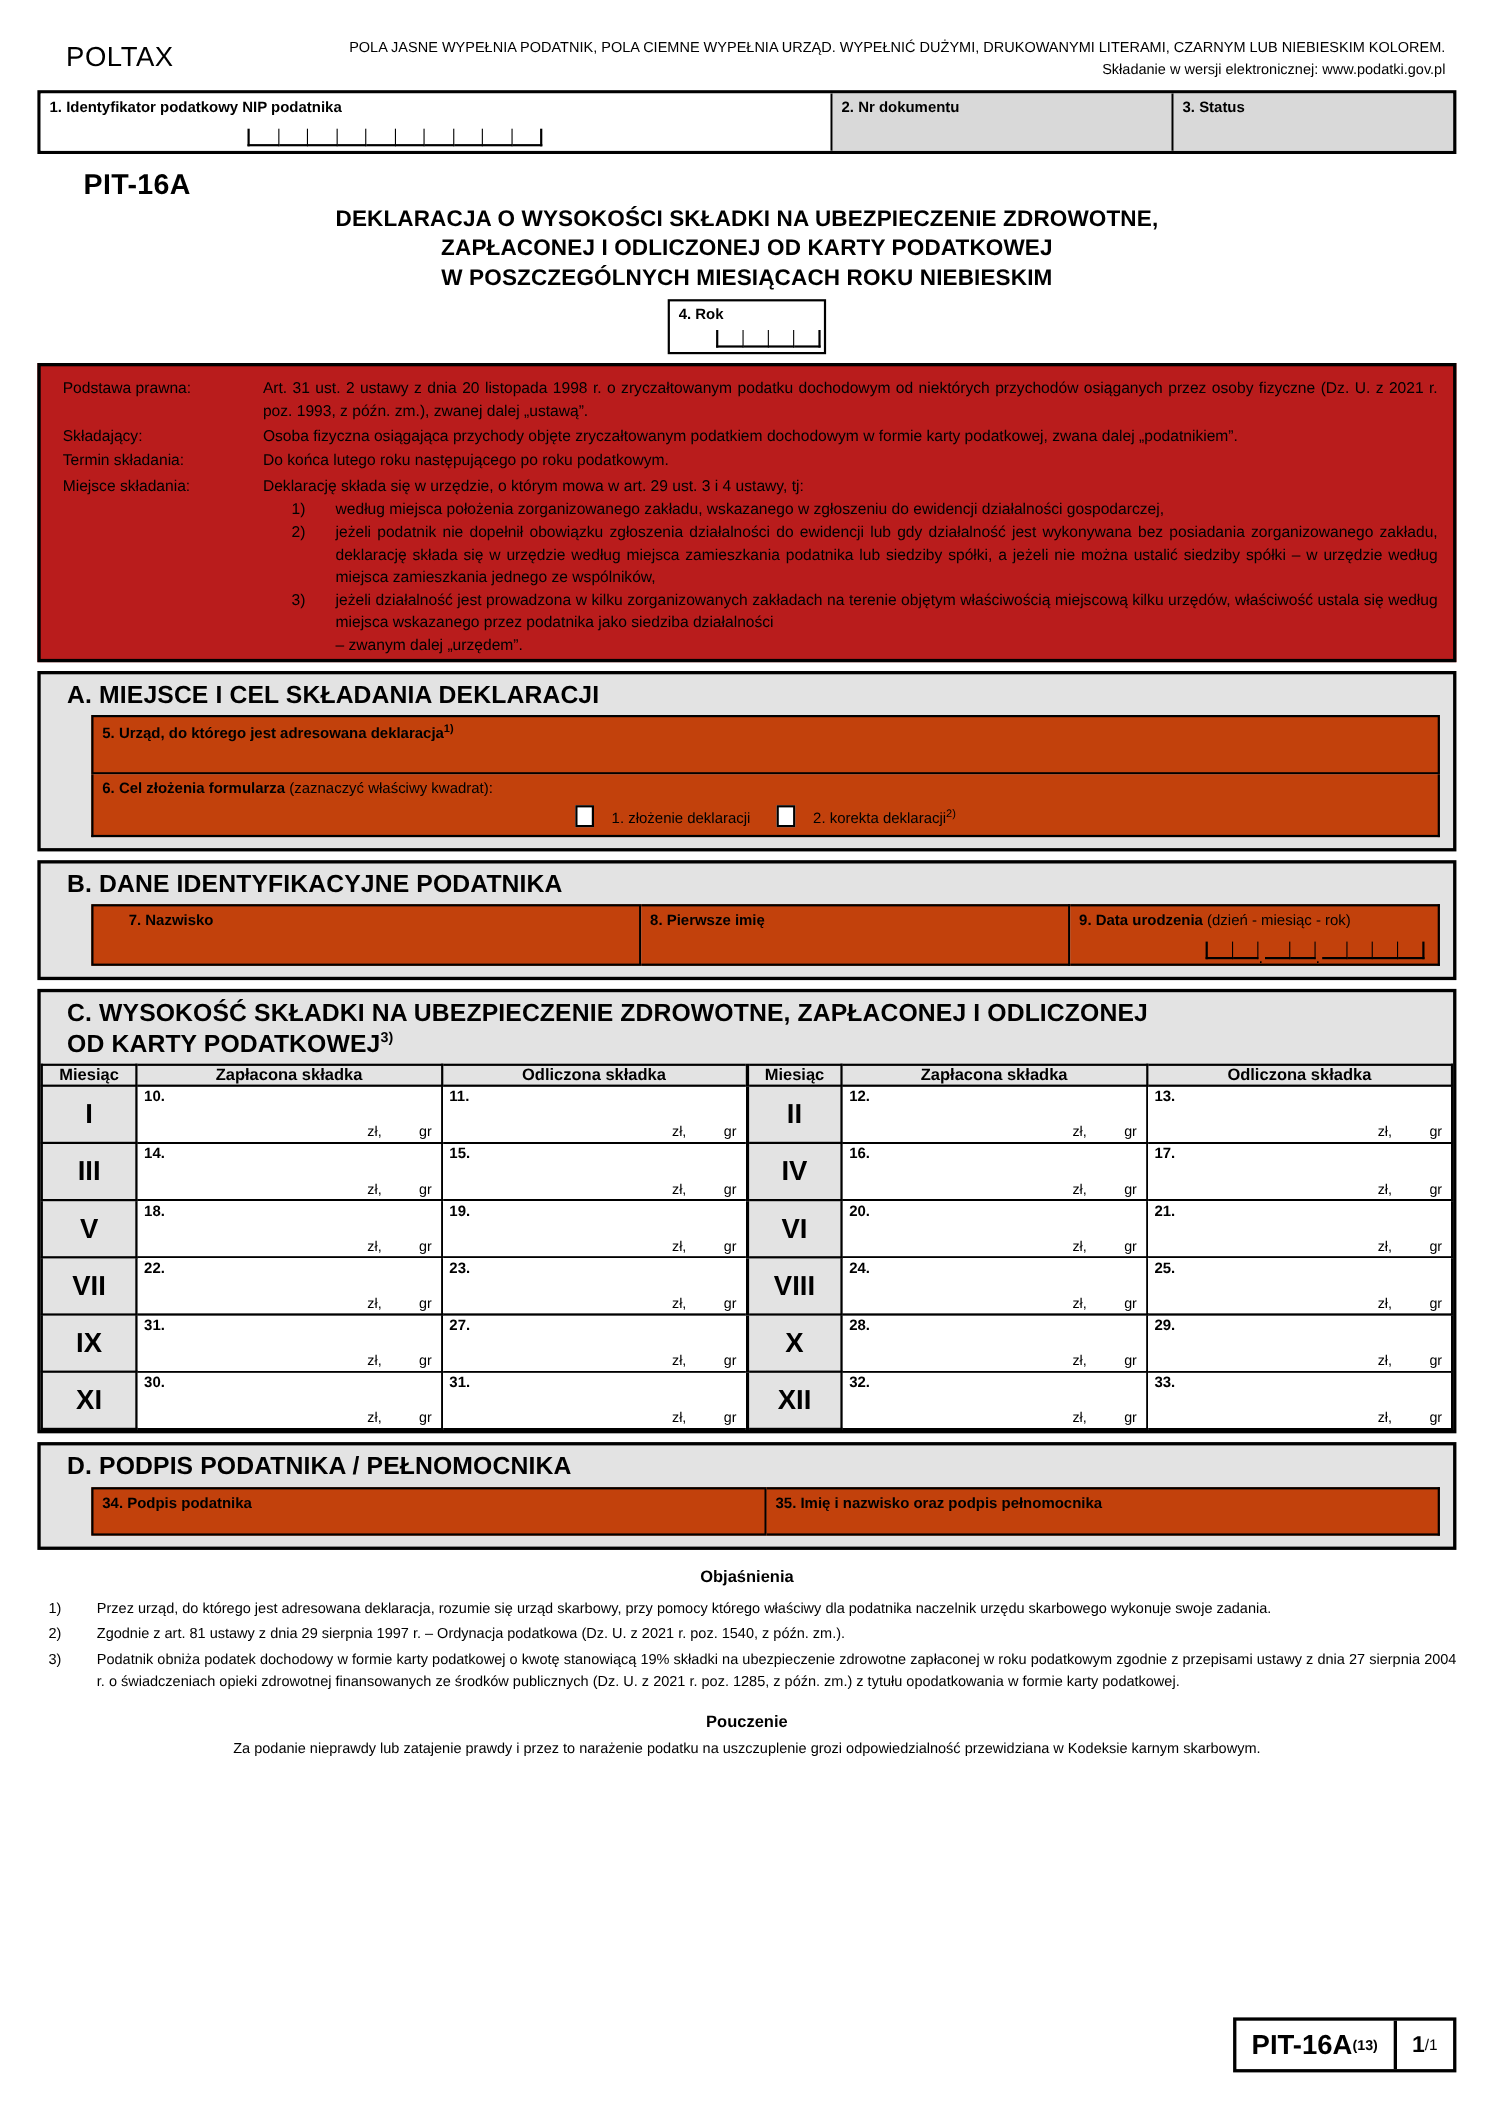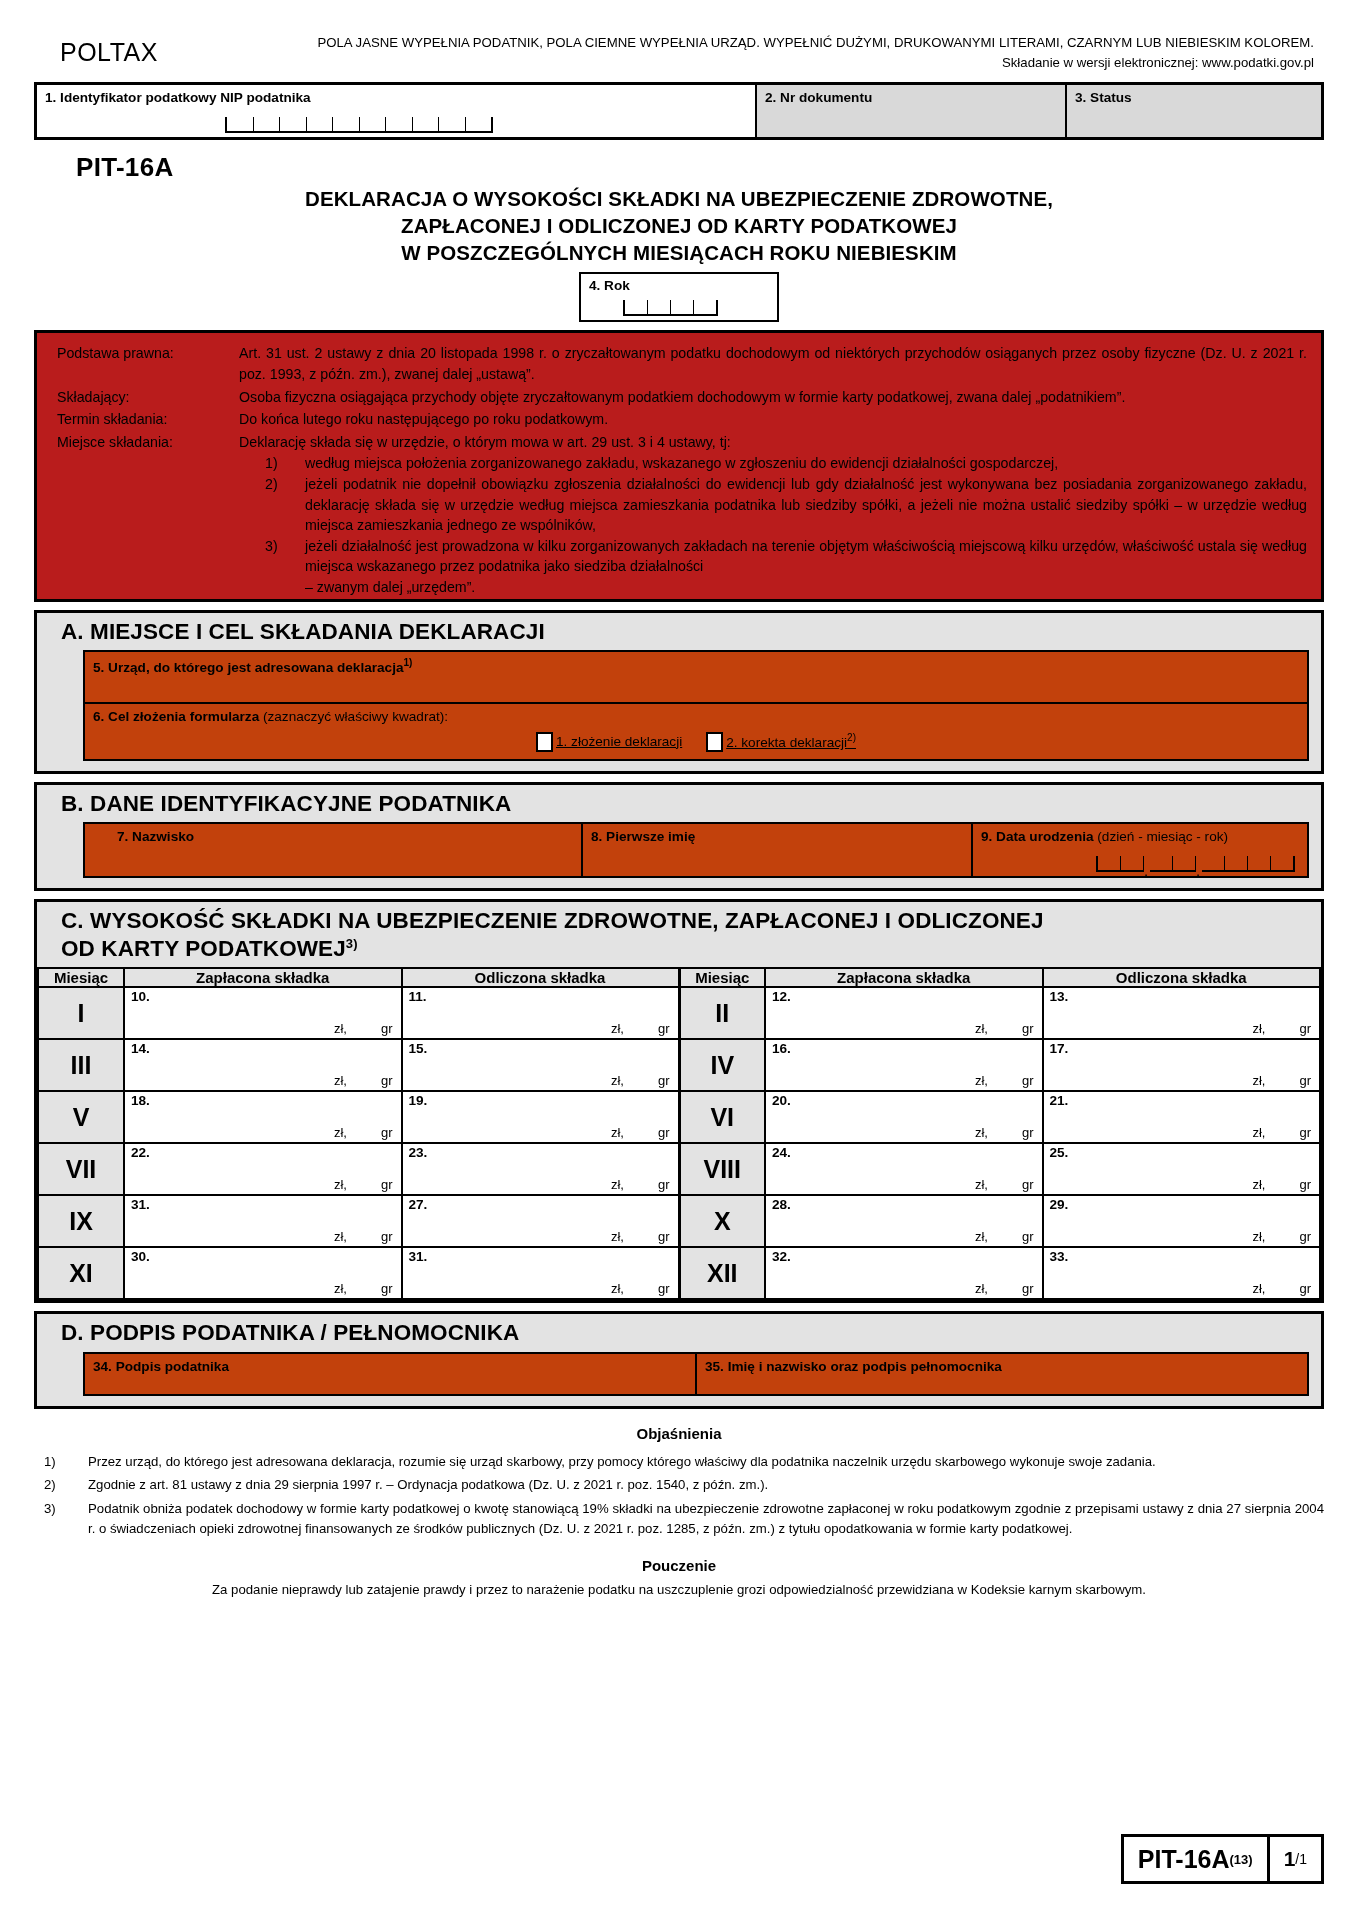--- a/index.html
+++ b/index.html
@@ -109,21 +109,21 @@
   }
 
   
   .yearwrap {
     display: flex;
     justify-content: center;
     margin-top: 6px;
   }
   .yearbox {
     position: relative;
-    width: 200px;
+    width: 144px;
     height: 50px;
     border: 2px solid #000;
     box-sizing: border-box;
     background: #fff;
   }
   .yearbox .num {
     font-size: 13.6px;
     font-weight: bold;
     padding: 4px 0 0 8px;
     display: block;
@@ -198,21 +198,21 @@
   .fbox .flabel sup { font-size: 10px; }
 
   
   .cbrow {
     display: flex;
     justify-content: center;
     align-items: flex-end;
     gap: 24px;
     padding: 8px 0 7px 0;
   }
-  .cbitem { display: flex; align-items: center; gap: 3px; text-decoration: underline; }
+  .cbitem { display: flex; align-items: flex-end; gap: 16px; }
   .cbsquare {
     width: 17px;
     height: 20px;
     border: 2.5px solid #000;
     background: #fff;
     box-sizing: border-box;
     display: block;
   }
   .cblabel { font-size: 13.6px; line-height: 1; padding-bottom: 1px; }
   .cblabel sup { font-size: 10px; }

